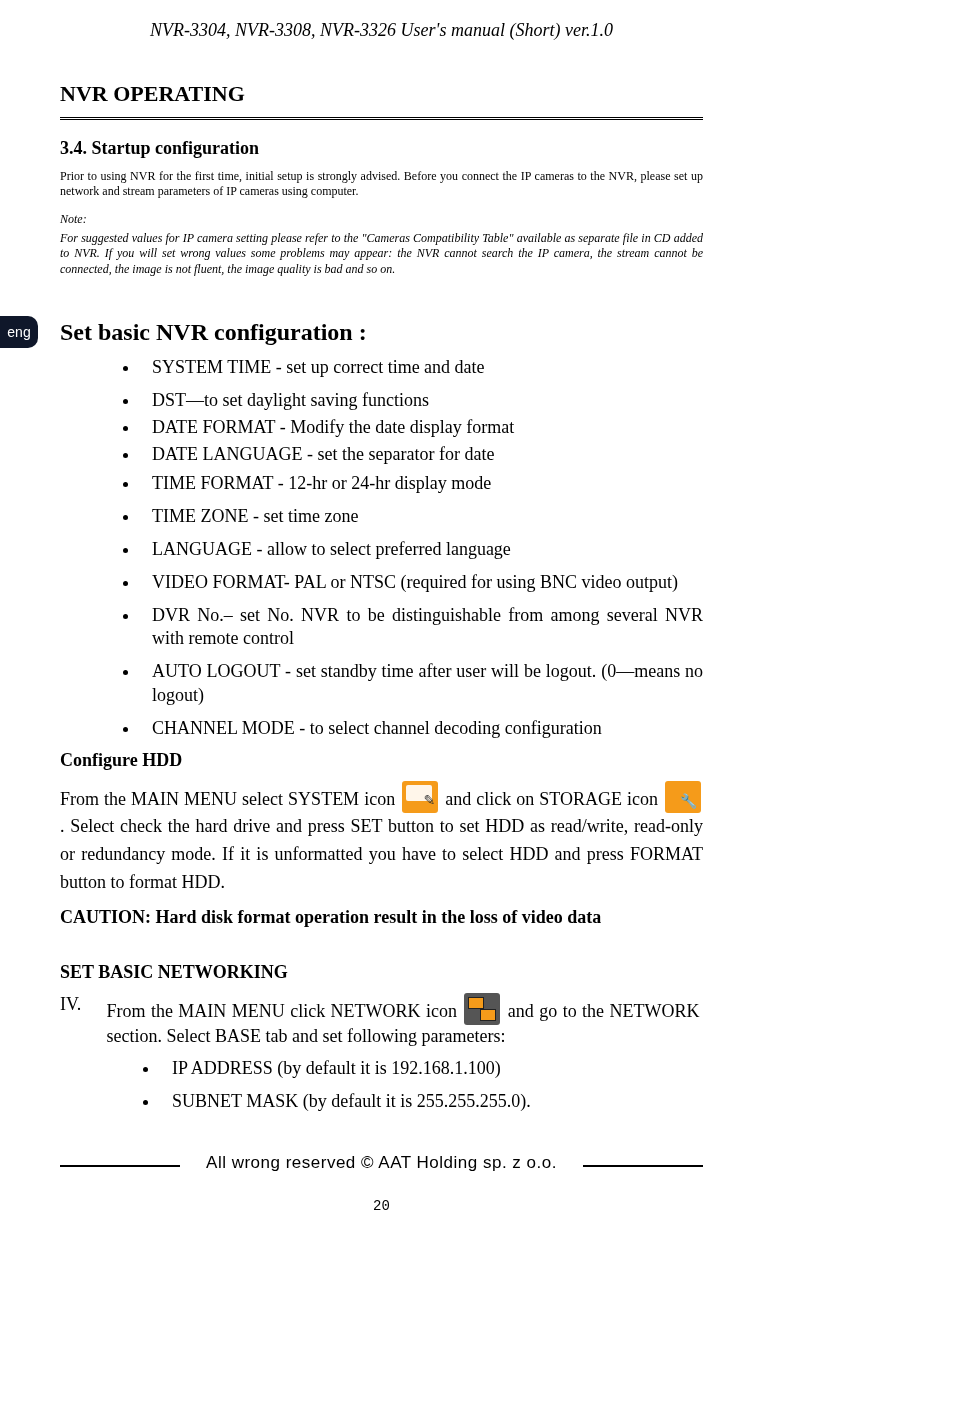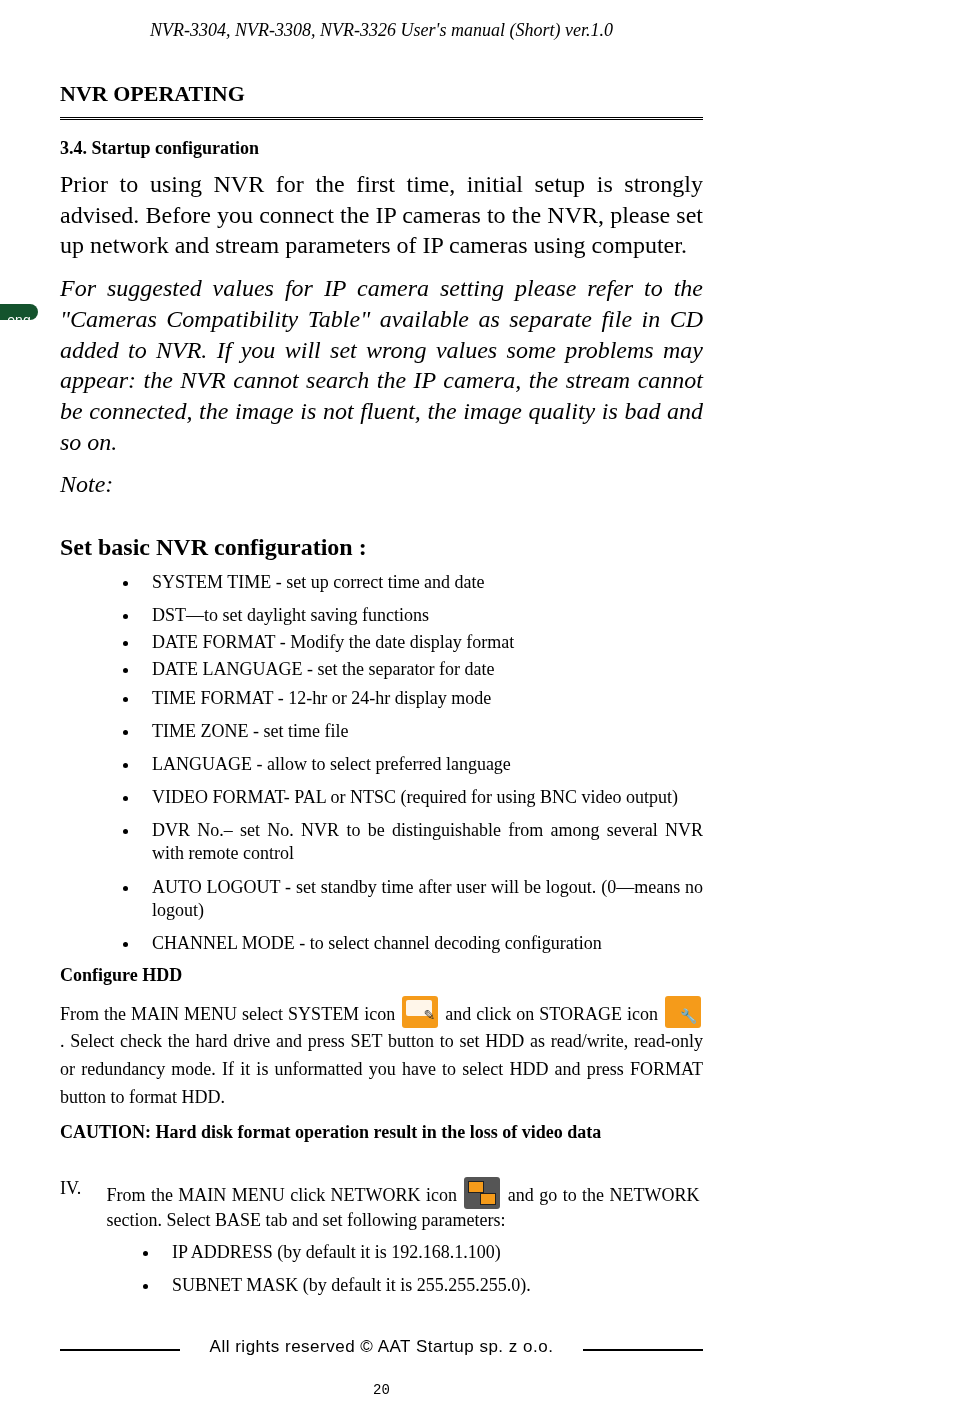--- a/index.html
+++ b/index.html
@@ -33,36 +33,36 @@
     border: 0;
     border-top: 3px double #000;
     margin: 0 0 18px 0;
   }
   .subhead {
     font-weight: bold;
     font-size: 18px;
     margin: 10px 0 10px 0;
   }
   .para {
-    font-size: 24px;
+    font-size: 12px;
     line-height: 1.28;
     text-align: justify;
     margin: 0 0 12px 0;
     font-family: Liberation Serif, serif;
   }
   .italic {
     font-style: italic;
   }
   .eng-tab {
     position: absolute;
     left: 0;
-    top: 304px;
+    top: 316px;
     width: 38px;
-    height: 16px;
-    background: #14532d;
+    height: 32px;
+    background: #0f172a;
     color: #fff;
     border-top-right-radius: 10px;
     border-bottom-right-radius: 10px;
     text-align: center;
     line-height: 32px;
     font-size: 14px;
     font-family: Arial, sans-serif;
   }
   ul.settings {
     margin: 8px 0 8px 40px;
@@ -174,74 +174,75 @@
 
   <div class="running-header">NVR-3304, NVR-3308, NVR-3326  User's manual (Short) ver.1.0</div>
 
   <div class="section-title">NVR OPERATING</div>
   <hr class="double-rule">
 
   <div class="subhead">3.4. Startup configuration</div>
 
   <p class="para">Prior to using NVR for the first time, initial setup is strongly advised. Before you connect the IP cameras to the NVR, please set up network and stream parameters of IP cameras using computer.</p>
 
+  <p class="para italic" style="margin-bottom:4px;">Note:</p>
   <p class="para italic">For suggested values for IP camera setting please refer to the "Cameras Compatibility Table" available as separate file in CD added to NVR. If you will set wrong values some problems may appear: the NVR cannot search the IP camera, the stream cannot be connected, the image is not fluent, the image quality is bad and so on.</p>
-  <p class="para italic" style="margin-bottom:4px;">Note:</p>
 
   <div style="height:20px;"></div>
 
   <div class="subhead" style="font-size:24px;">Set basic NVR configuration :</div>
 
 
   <ul class="settings">
     <li>SYSTEM TIME  - set up correct time and date</li>
     <li>DST—to set daylight saving functions</li>
   </ul>
   <ul class="settings tight" style="margin-top:-6px;">
     <li>DATE FORMAT - Modify the date display format</li>
     <li>DATE LANGUAGE - set the separator for date</li>
   </ul>
   <ul class="settings" style="margin-top:-2px;">
     <li>TIME FORMAT -  12-hr or 24-hr display mode</li>
-    <li>TIME ZONE -  set time file</li>
+    <li>TIME ZONE -  set time zone</li>
     <li>LANGUAGE - allow to select preferred language</li>
     <li>VIDEO FORMAT- PAL or NTSC (required for using BNC video output)</li>
     <li>DVR No.– set No. NVR to be distinguishable from among several NVR with remote control</li>
     <li>AUTO LOGOUT -   set standby time after user will be logout. (0—means no logout)</li>
     <li>CHANNEL MODE -  to select channel decoding  configuration</li>
   </ul>
 
   <div class="subhead" style="margin-top:0; font-size:18px;">Configure HDD</div>
 
   <p class="line" style="text-align:justify;">
     <span>From the MAIN MENU select SYSTEM icon</span>
     <span class="icon icon-orange-folder"></span>
     <span>and click on  STORAGE icon</span>
     <span class="icon icon-gear-wrench"></span>
     <span>. Select check the hard drive and press SET button to set HDD as read/write, read-only or redundancy mode. If it is unformatted you have to select HDD and press FORMAT button to format HDD.</span>
   </p>
 
   <p class="caution">CAUTION: Hard disk format operation result in the loss of video data</p>
 
+  <div class="subhead" style="font-size:18px;">SET BASIC NETWORKING</div>
 
   <div class="roman-list">
     <span class="rn">IV.</span>
     <span class="rt">
       <span>From the MAIN MENU click NETWORK icon</span>
       <span class="icon icon-network"></span>
       <span>and go to the NETWORK section.  Select BASE tab and set following parameters:</span>
     </span>
   </div>
 
   <ul class="settings" style="margin-left:60px;">
     <li>IP ADDRESS (by default it is 192.168.1.100)</li>
     <li>SUBNET MASK (by default it is 255.255.255.0).</li>
   </ul>
 
   <div class="footer">
     <span class="footer-rule-left"></span>
-    <span class="footer-text">All rights reserved © AAT Startup sp. z o.o.</span>
+    <span class="footer-text">All wrong reserved © AAT Holding sp. z o.o.</span>
     <span class="footer-rule-right"></span>
   </div>
 
   <div class="pagenum">20</div>
 
 </div>
 
 </body></html>

